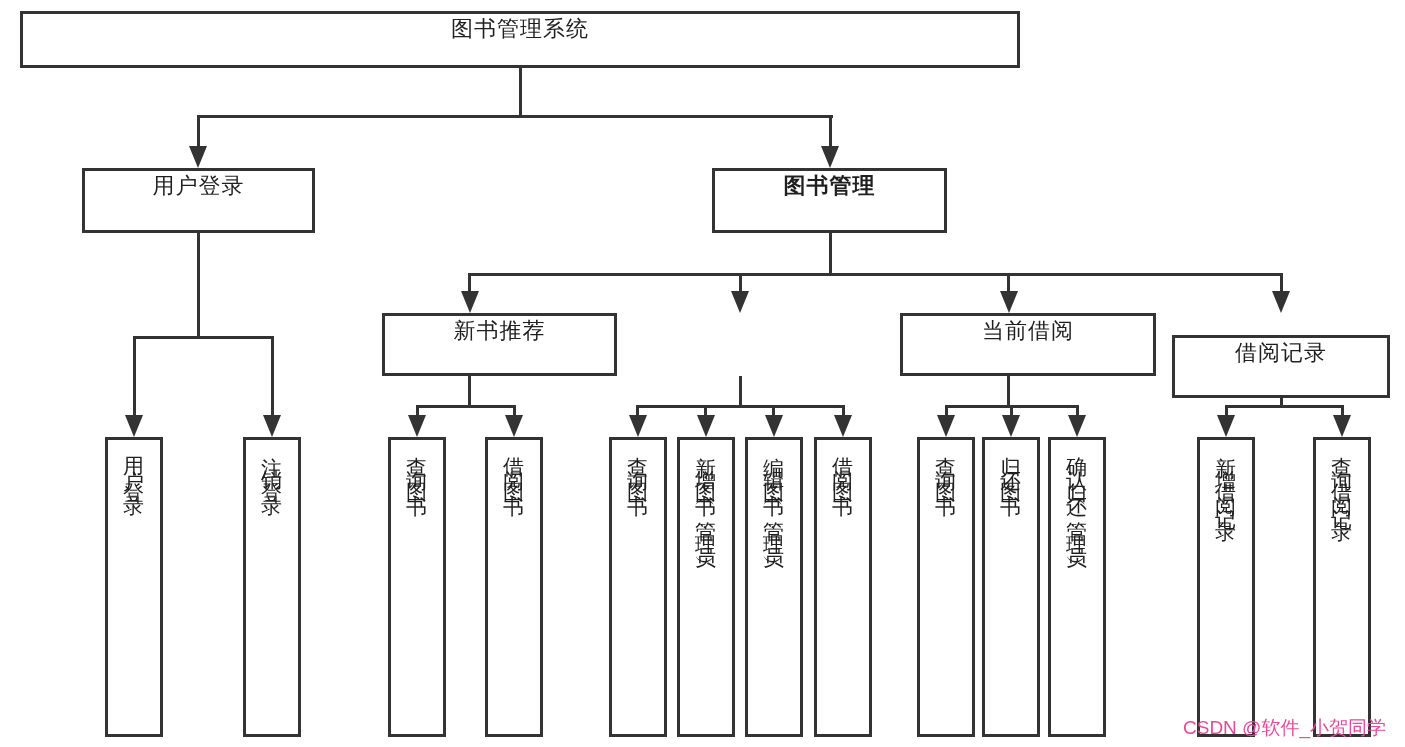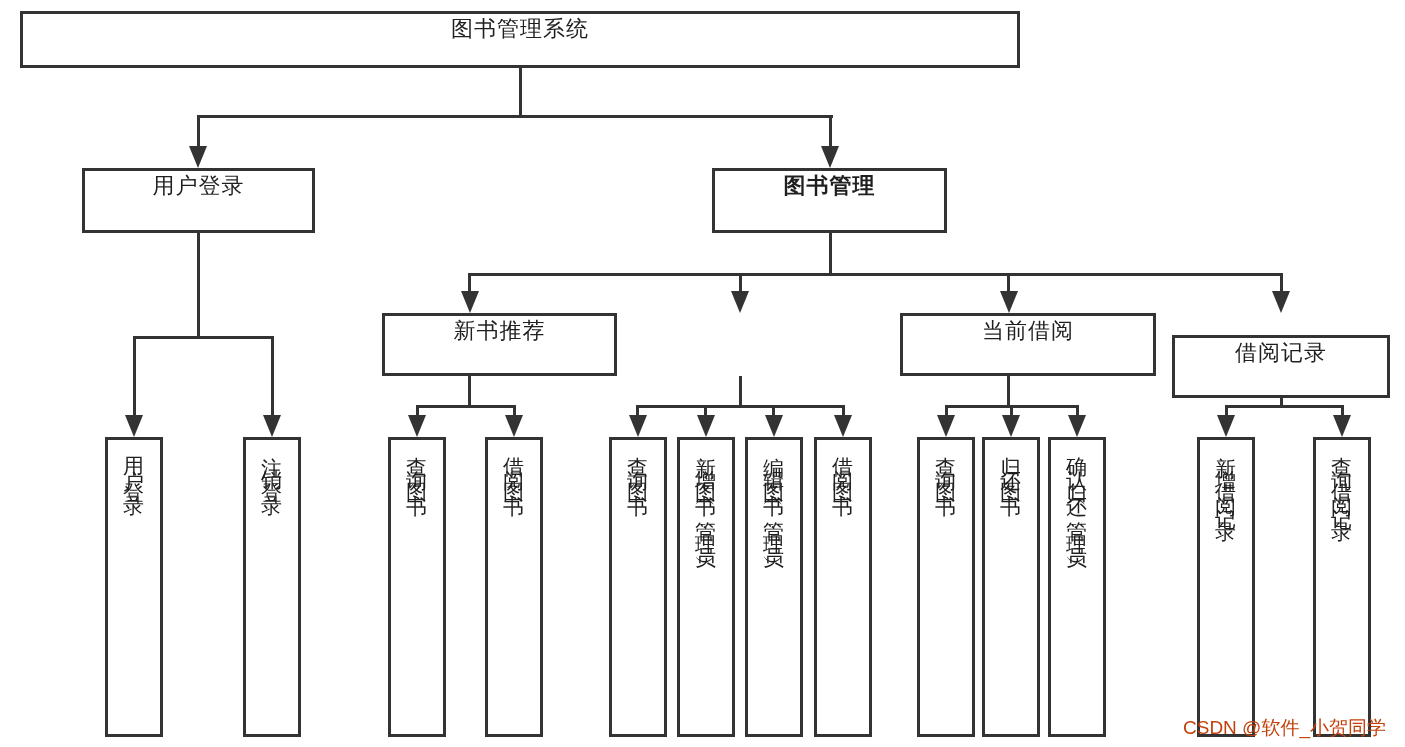--- a/index.html
+++ b/index.html
@@ -57,21 +57,21 @@
     border-left: 9px solid transparent;
     border-right: 9px solid transparent;
     border-top: 22px solid #333333;
     z-index: 1;
   }
   .watermark {
     position: absolute;
     left: 1183px;
     top: 715px;
     font-size: 19px;
-    color: #c2410c;
+    color: #ec4899;
     white-space: nowrap;
     z-index: 5;
   }
 </style>
 </head>
 <body>
 
 <div id="canvas">
 
   <div class="box" style="left:20px; top:11px; width:1000px; height:57px;">

